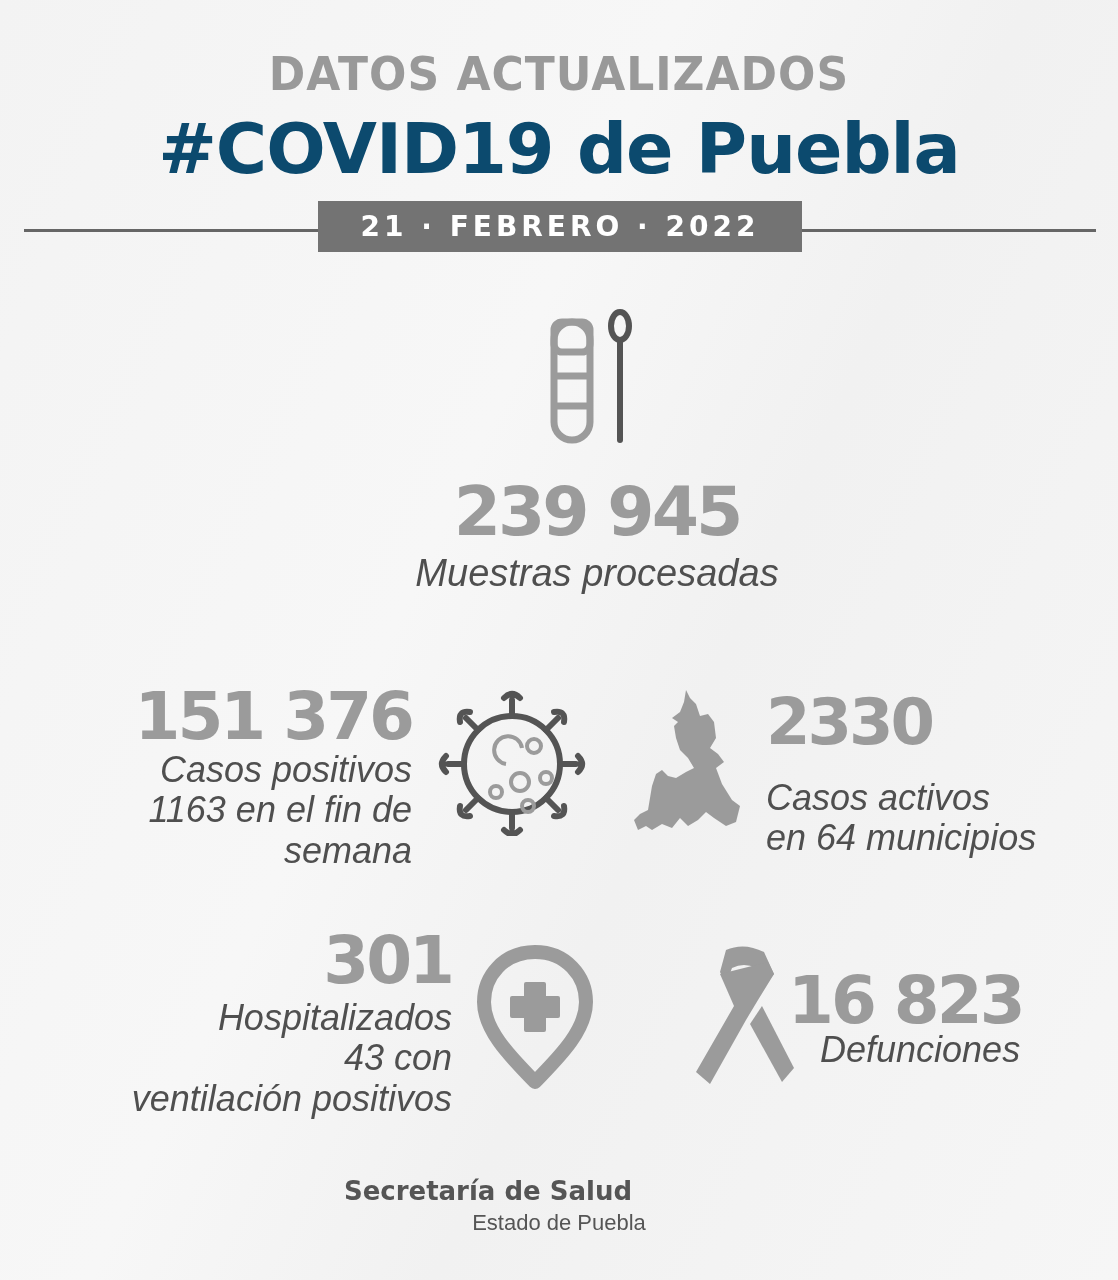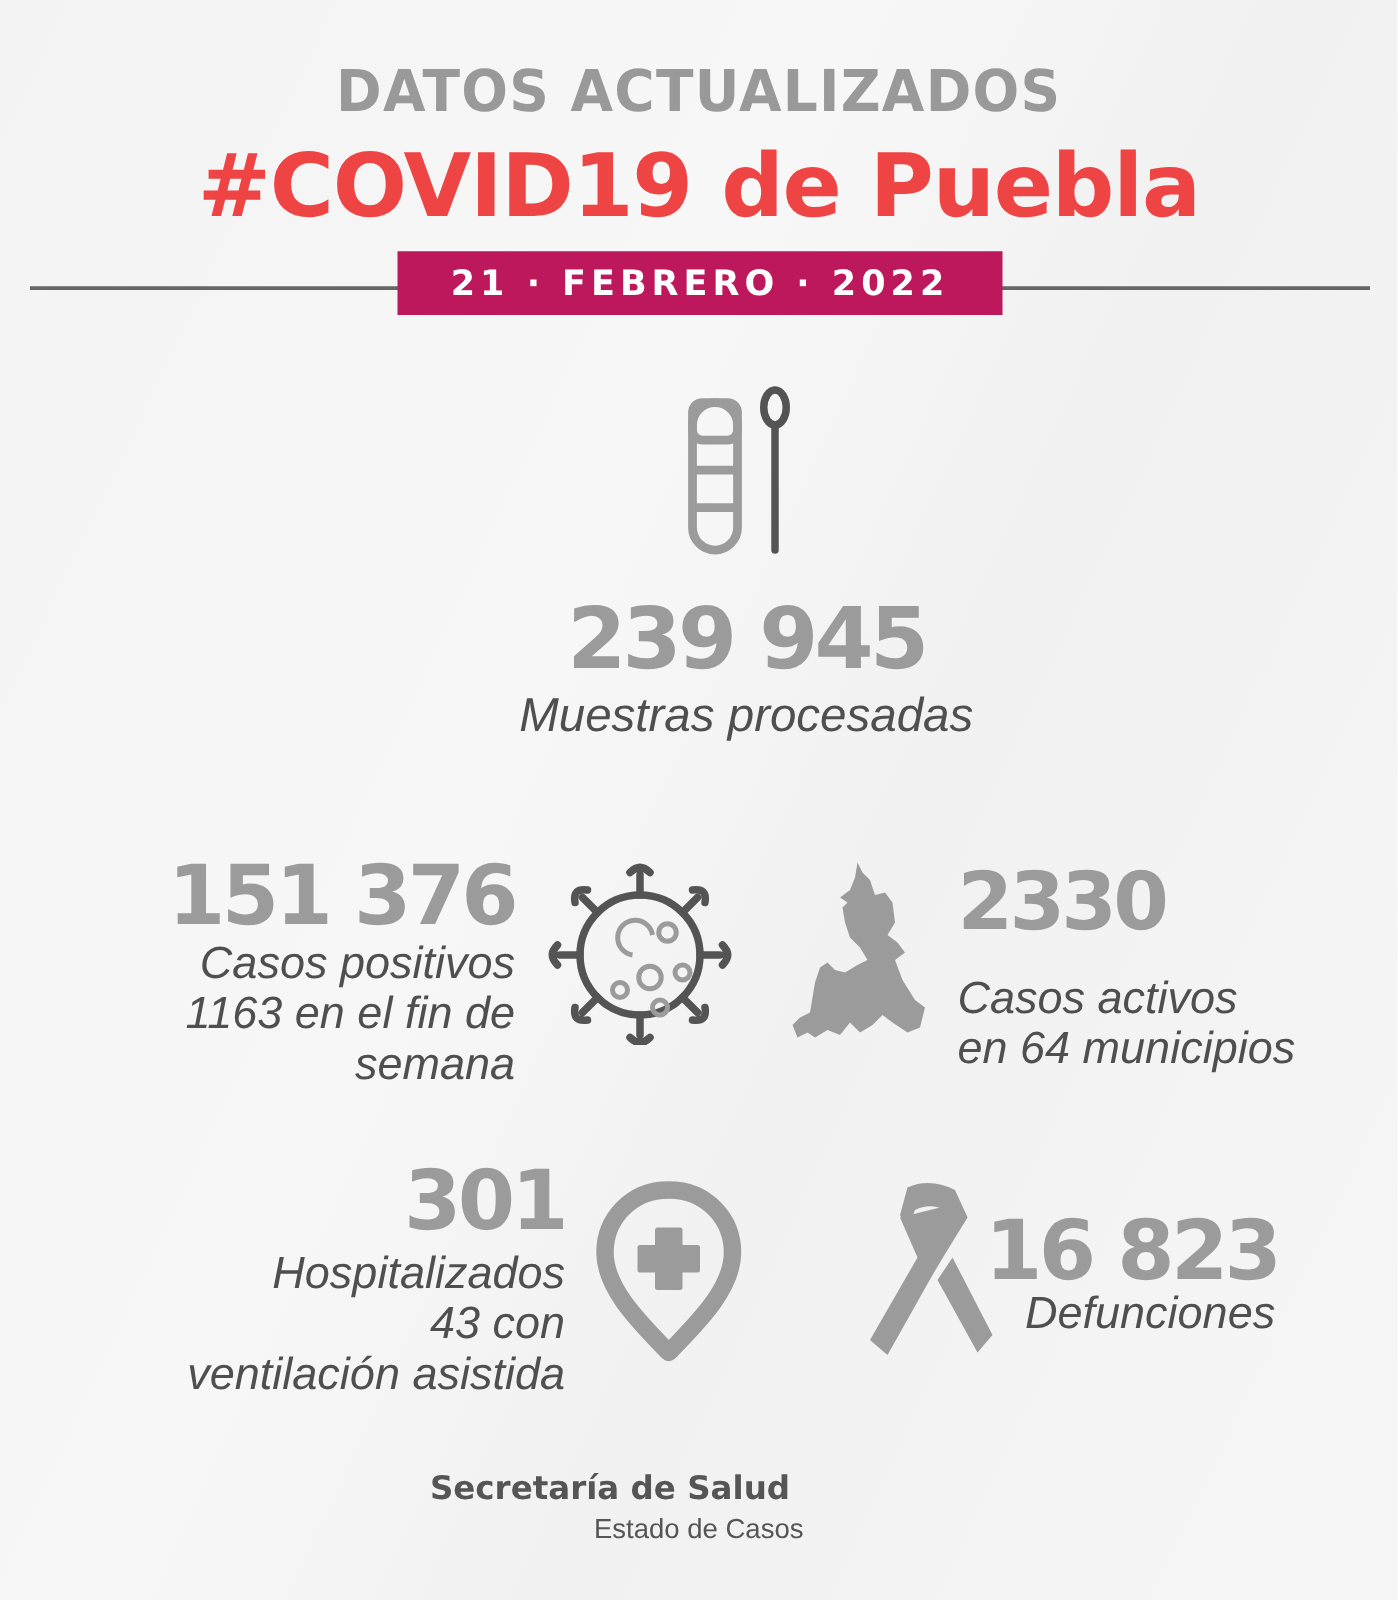--- a/index.html
+++ b/index.html
@@ -12,26 +12,26 @@
   .abs { position:absolute; }
   .title-top {
     left:0; width:1118px; top:48px; text-align:center;
     font-family:"DejaVu Sans", sans-serif; font-weight:bold;
     font-size:44px; letter-spacing:1px; color:#999999;
     transform: scaleY(1.05);
   }
   .title-main {
     left:0; width:1118px; top:108px; text-align:center;
     font-family:"DejaVu Sans", sans-serif; font-weight:bold;
-    font-size:70px; color:#ef4444; letter-spacing:-1px;
+    font-size:70px; color:#0c4a6e; letter-spacing:-1px;
   }
   .rule { top:229px; height:3px; background:#666666; }
   .date-box {
     left:318px; top:201px; width:484px; height:51px;
-    background:#be185d; color:#ffffff;
+    background:#737373; color:#ffffff;
     display:flex; align-items:center; justify-content:center;
     font-family:"DejaVu Sans", sans-serif; font-weight:bold;
     font-size:28px; letter-spacing:4px;
   }
   .bignum {
     font-family:"DejaVu Sans", sans-serif; font-weight:bold;
     color:#9b9b9b; letter-spacing:-3px; line-height:1;
   }
   .label {
     font-family:"Liberation Sans", sans-serif; font-style:italic;
@@ -117,21 +117,21 @@
 <div class="abs bignum" style="left:766px; top:690px; font-size:64px;">2330</div>
 <div class="abs label" style="left:766px; top:758px; font-size:36px;margin-top:20px;">
   <div>Casos activos</div>
   <div>en 64 municipios</div>
 </div>
 
 <div class="abs bignum right" style="left:60px; width:392px; top:928px; font-size:66px;">301</div>
 <div class="abs label right" style="left:60px; width:392px; top:998px; font-size:36px;">
   <div>Hospitalizados</div>
   <div>43 con</div>
-  <div>ventilación asistida</div>
+  <div>ventilación positivos</div>
 </div>
 
 <div class="abs" style="left:474px; top:944px; width:122px; height:148px;">
   <svg width="122" height="148" viewBox="0 0 122 148">
     <path d="M61 8 C30 8 10 32 10 58 C10 88 40 116 61 138 C82 116 112 88 112 58 C112 32 92 8 61 8 Z" fill="none" stroke="#9b9b9b" stroke-width="14" stroke-linejoin="round"></path>
     <path d="M52 40 h18 v14 h14 v18 h-14 v14 h-18 v-14 h-14 v-18 h14 Z" fill="#9b9b9b" stroke="#9b9b9b" stroke-width="4" stroke-linejoin="round"></path>
   </svg>
 </div>
 
 <div class="abs" style="left:690px; top:944px; width:106px; height:146px;">
@@ -139,13 +139,13 @@
     <path fill="#9b9b9b" d="M36 6 Q54 -2 74 8 L84 30 L62 58 L52 44 L66 24 Q54 18 42 24 L36 40 L30 28 Z"></path>
     <path fill="#9b9b9b" d="M30 30 L44 62 L6 128 L20 140 L56 76 L68 56 L84 30 L78 18 Z"></path>
     <path fill="#9b9b9b" d="M60 80 L72 62 L104 124 L92 138 Z"></path>
   </svg>
 </div>
 
 <div class="abs bignum" style="left:788px; top:968px; font-size:66px;">16 823</div>
 <div class="abs label" style="left:820px; top:1030px; font-size:36px;">Defunciones</div>
 
 <div class="abs footer-1">Secretaría de Salud</div>
-<div class="abs footer-2">Estado de Casos</div>
+<div class="abs footer-2">Estado de Puebla</div>
 
 </body></html>

